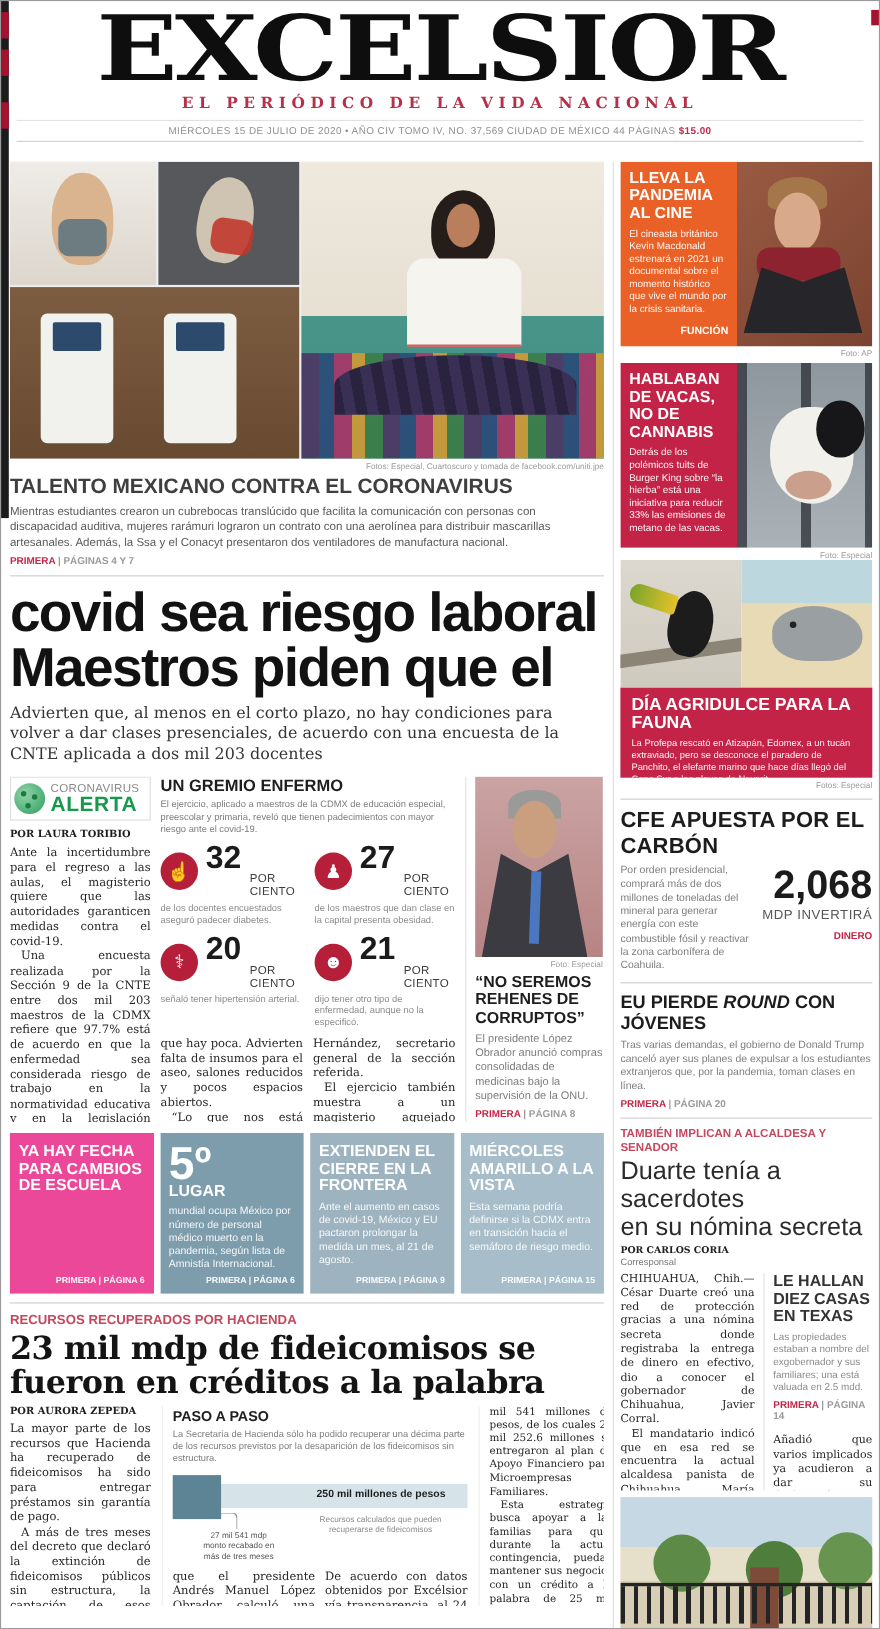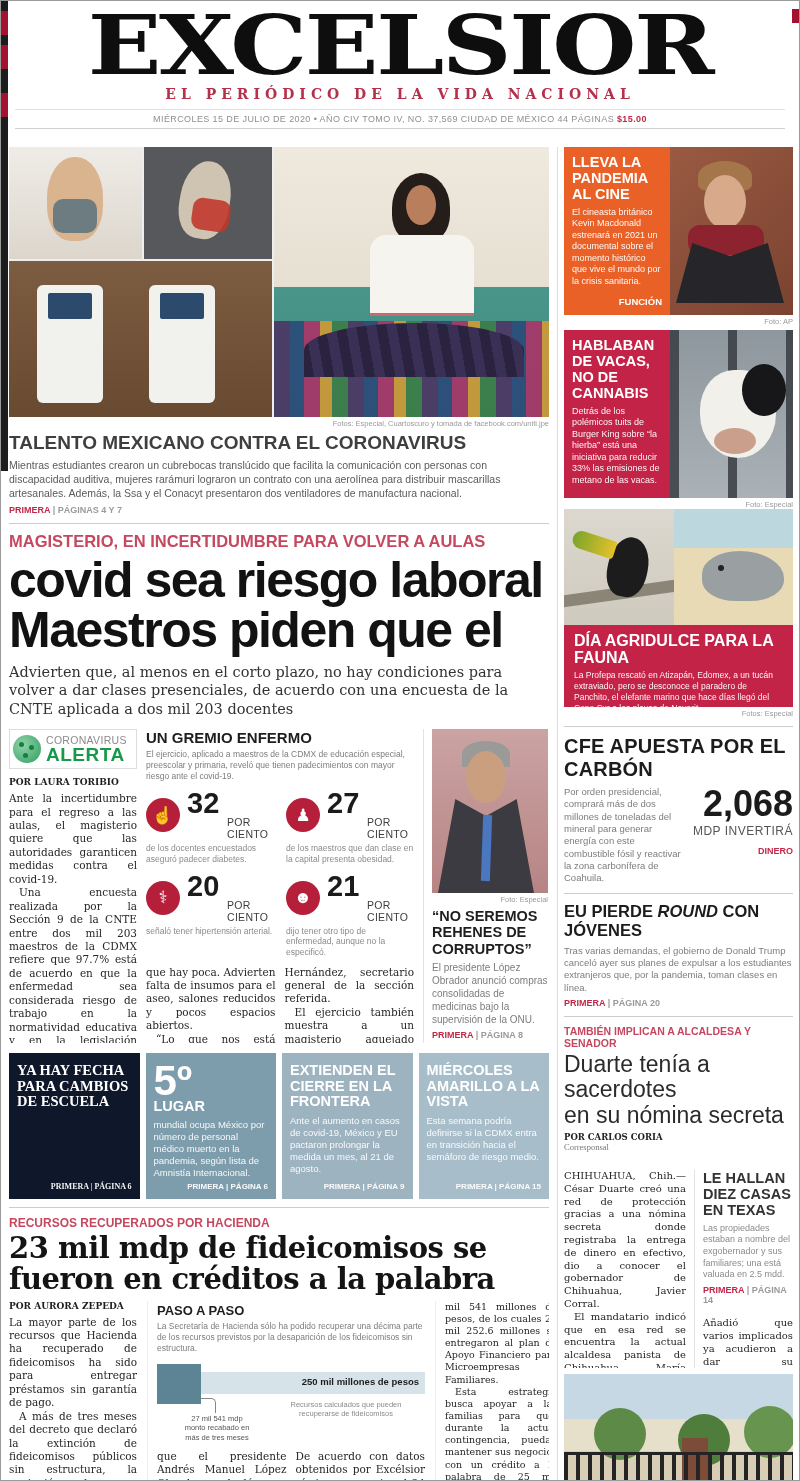--- a/index.html
+++ b/index.html
@@ -95,38 +95,38 @@
   .am-face{position:absolute;left:34px;top:22px;width:40px;height:52px;border-radius:50%;background:#c99f80;}
   .am-hair{position:absolute;left:30px;top:12px;width:48px;height:26px;border-radius:50% 50% 0 0;background:#9a9a98;}
   .am-suit{position:absolute;left:6px;top:70px;width:96px;height:94px;background:#3b3b41;
         clip-path:polygon(18% 0,50% 18%,82% 0,100% 100%,0 100%);}
   .am-tie{position:absolute;left:50px;top:86px;width:9px;height:66px;background:#4a77c0;transform:rotate(2deg);}
   .quote-title{font-size:14.5px;font-weight:bold;line-height:1.12;color:#1e1e1e;margin:4px 0;}
   .quote-text{font-size:10px;color:#7d7d7d;line-height:1.3;}
 
   .boxes{display:flex;gap:6px;margin-top:10px;height:146px;}
   .box{flex:1;color:#fff;padding:10px 8px 8px;display:flex;flex-direction:column;box-sizing:border-box;}
-  .b1{background:#0f172a;font-family:Liberation Serif, serif;} .b2{background:#7e9dac;} .b3{background:#9db3c0;} .b4{background:#a7bdc9;}
+  .b1{background:#ec4899;} .b2{background:#7e9dac;} .b3{background:#9db3c0;} .b4{background:#a7bdc9;}
   .box-title{font-size:14.5px;font-weight:bold;line-height:1.08;}
   .box-big{font-size:42px;font-weight:bold;line-height:.85;}
   .box-text{font-size:9.5px;line-height:1.25;margin-top:5px;color:rgba(255,255,255,.93);}
   .box-ref{font-size:8px;font-weight:bold;margin-top:auto;text-align:right;color:rgba(255,255,255,.95);}
 
   .hac-kicker{color:#c5485f;font-weight:bold;font-size:12px;margin-top:2px;}
   .hac-headline{font-family:"DejaVu Serif",serif;font-weight:bold;font-size:29px;line-height:1.06;letter-spacing:-.5px;color:#141414;margin:3px 0 6px;}
   .hac-row{display:flex;gap:10px;height:182px;overflow:hidden;}
   .hac-c1{width:128px;flex:none;}
   .hac-c2{width:268px;flex:none;border-left:1px solid #eee;padding-left:9px;}
   .hac-c3{width:112px;flex:none;border-left:1px solid #eee;padding-left:9px;}
   .paso-title{font-size:13px;font-weight:bold;color:#1e1e1e;margin-top:2px;}
   .paso-intro{font-size:8.5px;color:#7d7d7d;line-height:1.3;margin:3px 0 6px;}
   .chart{position:relative;height:88px;}
   .chart-band{position:absolute;left:44px;right:0;top:12px;height:22px;background:#d6e3e9;}
   .chart-bar{position:absolute;left:0;top:4px;width:44px;height:40px;background:#5d8494;}
-  .chart-band-label{position:absolute;right:6px;top:16px;font-size:9.5px;font-weight:bold;color:#1e1e1e;}
+  .chart-band-label{position:absolute;right:20px;top:16px;font-size:9.5px;font-weight:bold;color:#1e1e1e;}
   .chart-band-desc{position:absolute;right:4px;top:40px;width:150px;font-size:7.5px;color:#8b8b8b;text-align:center;line-height:1.25;}
   .chart-line{position:absolute;left:44px;top:38px;width:14px;height:14px;border-top:1px solid #888;border-right:1px solid #888;border-top-right-radius:5px;}
   .chart-bar-label{position:absolute;left:0;top:54px;width:120px;font-size:7.5px;color:#555;text-align:center;line-height:1.3;white-space:pre-line;}
 
   
   .card-split{display:flex;height:168px;overflow:hidden;}
   .panel{width:106px;flex:none;padding:8px;color:#fff;display:flex;flex-direction:column;box-sizing:border-box;}
   .p-orange{background:#e96126;}
   .p-crimson{background:#c32347;}
   .panel-title{font-size:14.5px;font-weight:bold;line-height:1.1;}
@@ -163,21 +163,21 @@
   .cfe-label{font-size:12px;color:#555;letter-spacing:.5px;margin-top:2px;}
   .cfe-sec{color:#c22749;font-weight:bold;font-size:9px;margin-top:8px;}
 
   .eu-title{font-size:16.5px;font-weight:bold;color:#1c1c1c;margin-top:2px;}
   .eu-text{font-size:9.5px;color:#7d7d7d;line-height:1.3;margin-top:5px;}
 
   .duarte-kicker{font-size:10.5px;font-weight:bold;color:#c5485f;margin-top:2px;}
   .duarte-headline{font-size:23px;color:#2b2b2b;line-height:1.1;margin:3px 0 4px;font-weight:normal;}
   .duarte-byline{font-family:"DejaVu Serif",serif;font-size:8.5px;color:#222;}
   .duarte-byline b{font-weight:bold;}
-  .duarte-role{font-family:Liberation Serif, serif;font-size:8.5px;color:#777;margin-bottom:18px;}
+  .duarte-role{font-family:Liberation Sans, sans-serif;font-size:8.5px;color:#777;margin-bottom:5px;}
   .duarte-row{display:flex;gap:8px;height:198px;overflow:hidden;}
   .d-c1{width:122px;flex:none;}
   .d-c2{flex:1;border-left:1px solid #e2e2e2;padding-left:8px;}
   .d-box-title{font-size:14.5px;font-weight:bold;color:#333;line-height:1.12;}
   .d-box-text{font-size:9px;color:#8b8b8b;line-height:1.3;margin-top:4px;}
   .d-cont{font-family:"DejaVu Serif",serif;font-size:10px;line-height:1.28;text-align:justify;color:#262626;margin-top:12px;}
 
   .photo-house{position:relative;height:142px;margin-top:6px;overflow:hidden;
         background:linear-gradient(180deg,#c5d8e4 0 32%,#e6dfca 32% 54%,#d8cdb5 54% 100%);}
   .hs-tree{position:absolute;left:30px;top:34px;width:52px;height:52px;border-radius:50%;background:#5d8a46;
@@ -235,21 +235,20 @@
 
       <h2 class="talento-title">TALENTO MEXICANO CONTRA EL CORONAVIRUS</h2>
       <p class="talento-text" style="margin:0">Mientras estudiantes crearon un cubrebocas translúcido que facilita la comunicación con personas con discapacidad auditiva, mujeres rarámuri lograron un contrato con una aerolínea para distribuir mascarillas artesanales. Además, la Ssa y el Conacyt presentaron dos ventiladores de manufactura nacional.</p>
       <div class="ref">
         <span class="rb">PRIMERA</span>
         <span class="rp">| PÁGINAS 4 Y 7</span>
       </div>
 
       <hr class="rule">
 
-      <div class="kicker">MAGISTERIO, EN INCERTIDUMBRE PARA VOLVER A AULAS</div>
       <div class="headline">
         <div>covid sea riesgo laboral</div>
         <div>Maestros piden que el</div>
       </div>
       <div class="deck">Advierten que, al menos en el corto plazo, no hay condiciones para volver a dar clases presenciales, de acuerdo con una encuesta de la CNTE aplicada a dos mil 203 docentes</div>
 
       <div class="story-row">
         <div class="story-col1">
           <div class="alerta-box">
             <div class="virus"></div>

